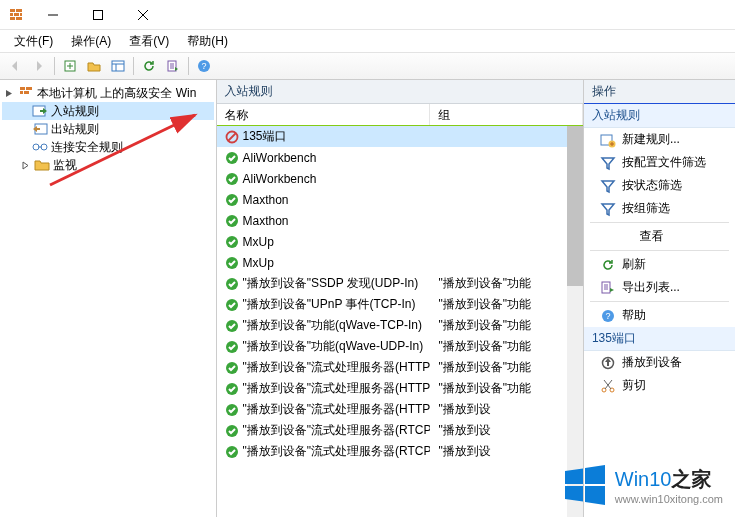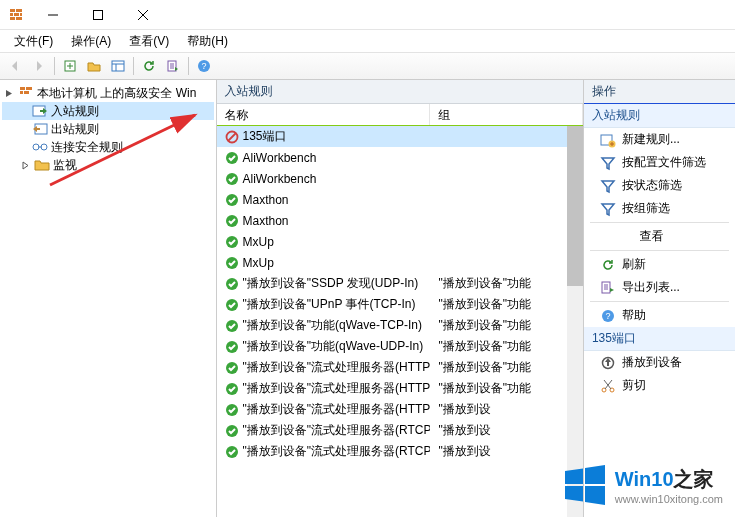--- a/index.html
+++ b/index.html
@@ -39,21 +39,21 @@
   .scroll-thumb { position: absolute; right: 0; top: 0; width: 16px; height: 160px; background: #c2c2c2; }
   .actions-pane { width: 155px; display: flex; flex-direction: column; }
   .actions-header { height: 24px; background: #eef2f6; border-bottom: 1px solid #1d4ed8; display: flex; align-items: center; padding: 0 8px; color: #1a3a5c; }
   .section-title { background: #eaf3ff; padding: 3px 8px; color: #1a4e8c; border-bottom: 1px solid #dbe7f3; }
   .action-item { display: flex; align-items: center; gap: 6px; padding: 3px 24px 3px 16px; }
   .action-item .aicon { width: 16px; height: 16px; flex: 0 0 16px; }
   .action-item.centered { justify-content: center; padding-left: 8px; }
   .arrow-overlay { position: absolute; left: 40px; top: 105px; pointer-events:none; }
   .watermark { position: absolute; right: 12px; bottom: 10px; display: flex; align-items: center; gap: 8px; }
   .winlogo { width: 44px; height: 44px; }
-  .wm-text { font-size: 20px; font-weight: 700; color: #222; }
+  .wm-text { font-size: 20px; font-weight: 400; color: #222; }
   .wm-text span { color: #0b7dd8; }
   .wm-sub { font-size: 11px; color: #888; }
 </style>
 </head>
 <body>
 
 <div class="titlebar">
   <span class="tb-icon">
     <svg viewBox="0 0 16 16">
         <path fill="#d97b2f" d="M2 2h5v3H2zM8 2h6v3H8zM2 6h3v3H2zM6 6h5v3H6zM12 6h2v3h-2zM2 10h5v3H2zM8 10h6v3H8z"></path>

